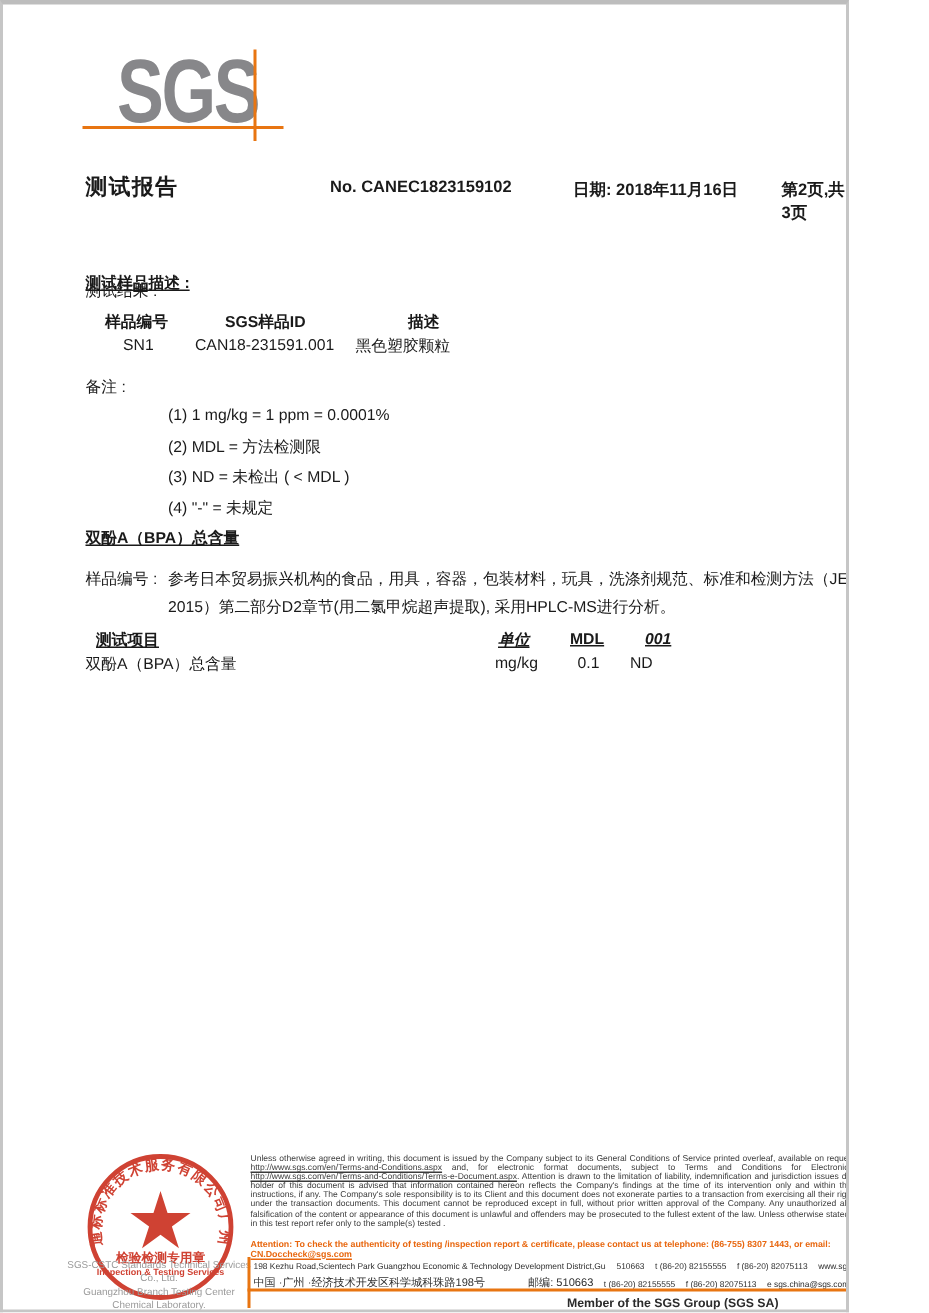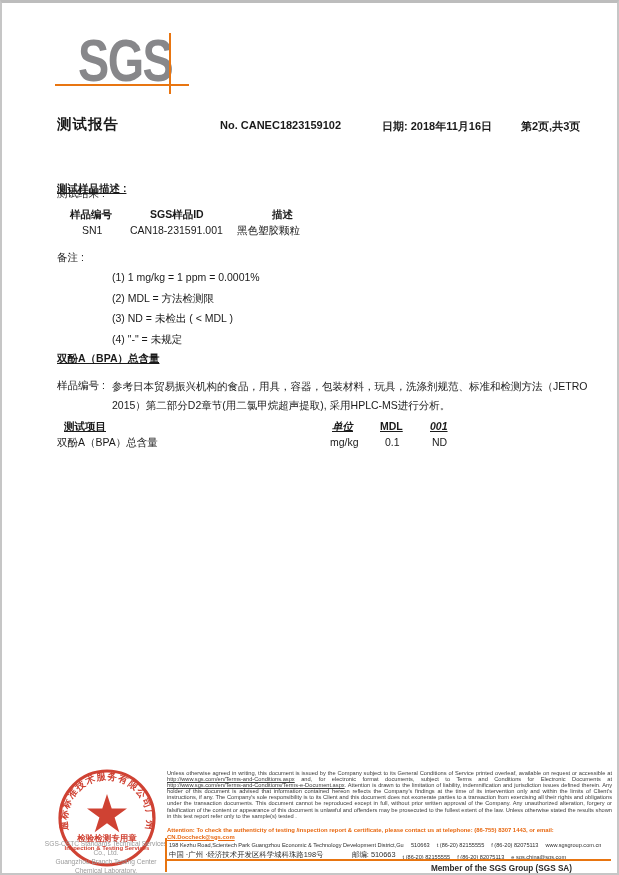--- a/index.html
+++ b/index.html
@@ -1,19 +1,19 @@
 <!DOCTYPE html>
 <html><head>
 <meta charset="utf-8">
 <style>
   * { margin:0; padding:0; box-sizing:border-box; }
   html,body { background:#fff; }
   body { font-family:"Liberation Sans","DejaVu Sans",sans-serif; }
   .page {
-    position:relative; width:619px; height:875px; background:#ffffff;
+    position:relative; width:566px; height:875px; background:#ffffff;
     border:2px solid #c6c6c6; border-top:3px solid #bdbdbd; overflow:hidden;
     color:#1a1a1a;
   }
   .abs { position:absolute; }
 
   
   .logo-text {
     left:76px; top:28px; font-size:60px; font-weight:700; color:#87878a;
     letter-spacing:-2px; transform:scaleX(0.78); transform-origin:left top;
     line-height:60px;
@@ -49,21 +49,21 @@
   .method-text { left:110px; top:374px; width:480px; font-size:10.5px; line-height:19px; }
 
   
   .rt-h-item { left:62px;  top:417px; font-weight:700; }
   .rt-h-unit { left:330px; top:417px; font-weight:700;font-style:italic; }
   .rt-h-mdl  { left:378px; top:417px; font-weight:700; }
   .rt-h-001  { left:428px; top:417px; font-weight:700; font-style:italic; }
   .rt-c-item { left:55px;  top:433px; }
   .rt-c-unit { left:328px; top:433px; }
   .rt-c-mdl  { left:383px; top:433px; }
-  .rt-c-val  { left:430px; top:433px; }
+  .rt-c-val  { left:418px; top:433px; }
 
   
   .stamp { left:53px; top:763px; width:104px; height:104px; opacity:.92; }
   .company-lines {
     left:40px; top:836px; width:128px; text-align:center;
     font-size:6.6px; line-height:9px; color:#9a9a9a;
   }
   .disclaimer {
     left:165px; top:767px; width:445px; font-size:5.7px; line-height:6.1px;
     color:#3c3c3c; text-align:justify;

